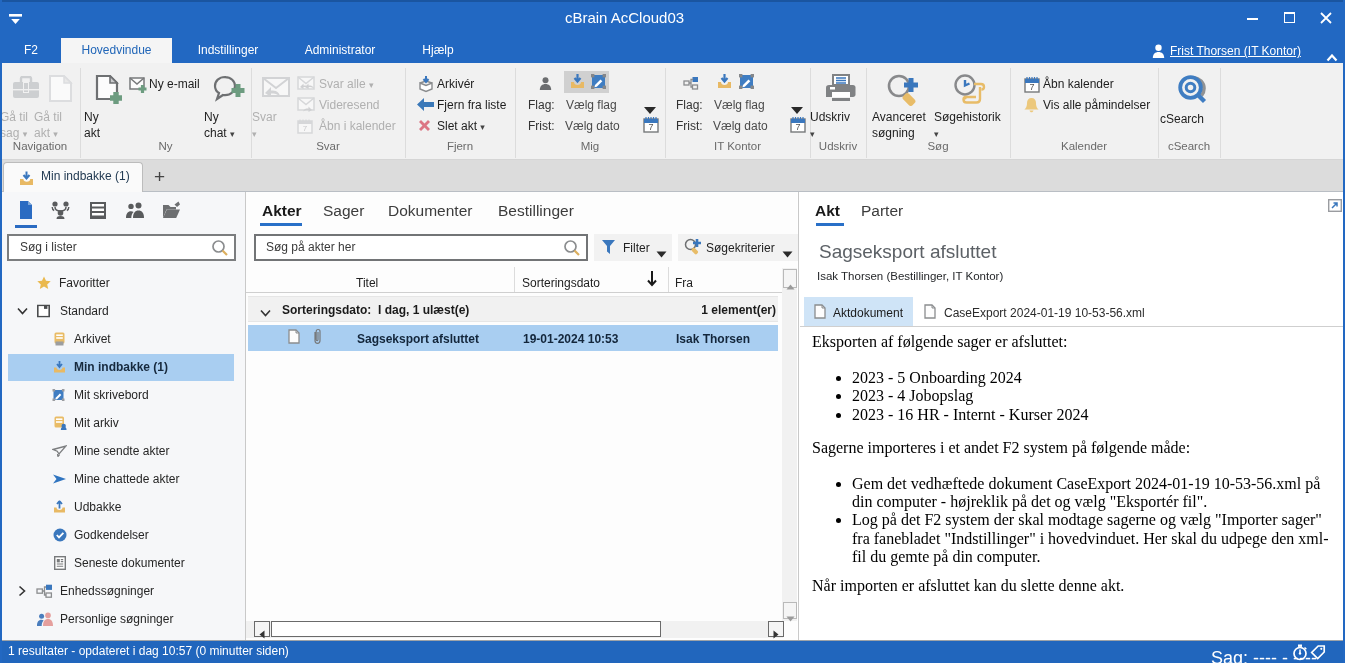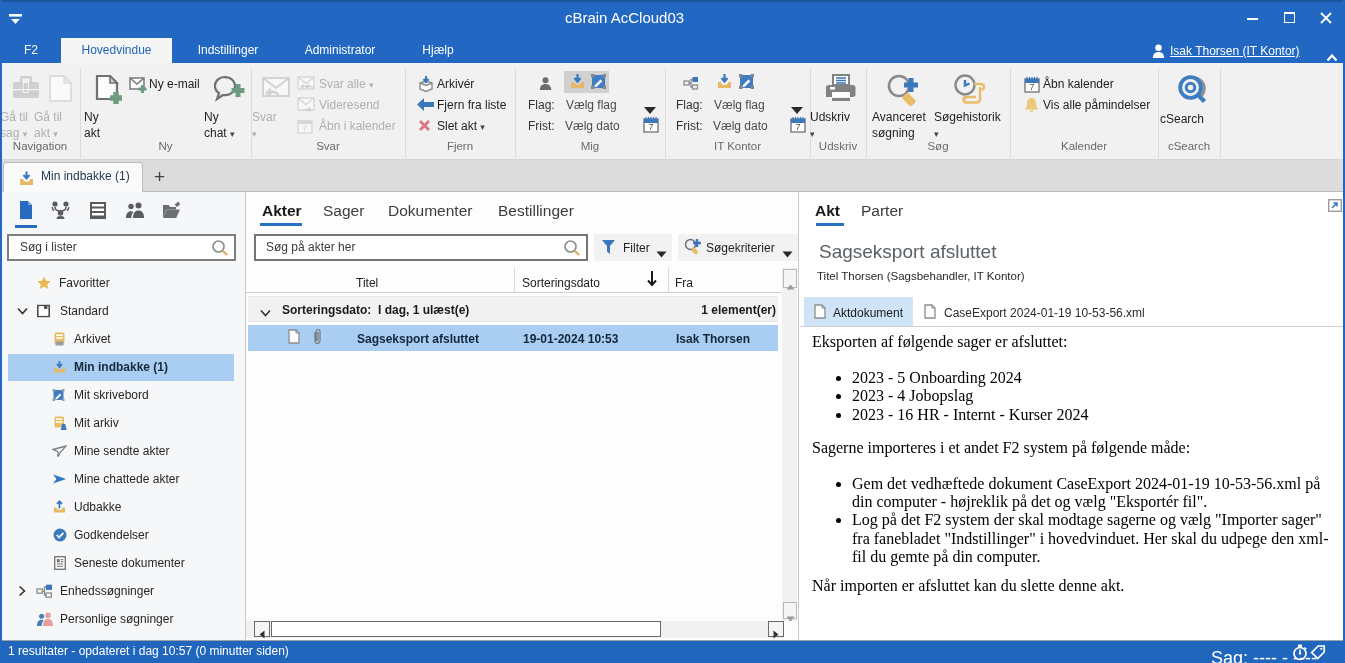--- a/index.html
+++ b/index.html
@@ -58,21 +58,21 @@
         <path d="M0.8 14 c0 -4.1 2.4 -6.1 5.7 -6.1 c3.3 0 5.7 2 5.7 6.1 z" fill="#fff"></path>
       </svg></div>
   <div class="abs" style="left:1326px;top:48px;"><svg width="12" height="8" viewBox="0 0 12 8">
         <path d="M1.5 6.5 l4.5 -5 l4.5 5" fill="none" stroke="#fff" stroke-width="2.2"></path>
       </svg></div>
   <div class="abs menuitem" style="left:14px;width:34px;">F2</div>
   <div class="abs" id="menutab">Hovedvindue</div>
   <div class="abs menuitem" style="left:186px;width:84px;">Indstillinger</div>
   <div class="abs menuitem" style="left:292px;width:96px;">Administrator</div>
   <div class="abs menuitem" style="left:412px;width:52px;">Hjælp</div>
-  <div class="abs" id="username">Isak Thorsen (IT Kontor)</div>
+  <div class="abs" id="username">Frist Thorsen (IT Kontor)</div>
 </div>
 <div class="abs" id="ribbon">
 
   <div class="gsep" style="left:80px;"></div>
   <div class="gsep" style="left:251px;"></div>
   <div class="gsep" style="left:405px;"></div>
   <div class="gsep" style="left:515px;"></div>
   <div class="gsep" style="left:665px;"></div>
   <div class="gsep" style="left:810px;"></div>
   <div class="gsep" style="left:866px;"></div>
@@ -514,21 +514,21 @@
   <div class="vline" style="left:798px;"></div>
   <div class="abs" id="rightpanel">
     <div class="abs" style="left:15px;top:10px;font-size:15.5px;font-weight:bold;color:#1a1a1a;">Akt</div>
     <div class="abs" style="left:16px;top:31px;width:28px;height:3px;background:#2970c8;"></div>
     <div class="abs" style="left:61px;top:10px;font-size:15.5px;color:#3c3c3c;">Parter</div>
     <div class="abs" style="left:528px;top:6px;"><svg width="14" height="13" viewBox="0 0 14 13">
           <rect x="0.7" y="0.7" width="12.6" height="11.6" fill="#fff" stroke="#9a9ca0" stroke-width="1.4"></rect>
           <path d="M4 9 l5 -5 M9 7.5 v-3.5 h-3.5" fill="none" stroke="#3a77bd" stroke-width="1.5"></path>
         </svg></div>
     <div class="abs" style="left:19px;top:49px;font-size:19px;color:#5c6166;">Sagseksport afsluttet</div>
-    <div class="abs" style="left:17px;top:78px;font-size:11.5px;color:#26282b;">Titel Thorsen (Sagsbehandler, IT Kontor)</div>
+    <div class="abs" style="left:17px;top:78px;font-size:11.5px;color:#26282b;">Isak Thorsen (Bestillinger, IT Kontor)</div>
 
     <div class="abs" style="left:4px;top:105px;width:109px;height:29px;background:#cfe4f7;"></div>
     <div class="abs" style="left:14px;top:112px;"><svg width="12" height="15" viewBox="0 0 12 15">
           <path d="M1 1 h7 l3 3 v10 h-10 z" fill="#fdfdfd" stroke="#8b8d8f" stroke-width="1.3"></path>
           <path d="M8 1 l3 3 h-3 z" fill="#d6d7d9" stroke="#8b8d8f" stroke-width="1"></path>
         </svg></div>
     <div class="abs" style="left:33px;top:114px;font-size:12px;color:#1a1a1a;">Aktdokument</div>
     <div class="abs" style="left:124px;top:112px;"><svg width="12" height="15" viewBox="0 0 12 15">
           <path d="M1 1 h7 l3 3 v10 h-10 z" fill="#fdfdfd" stroke="#8b8d8f" stroke-width="1.3"></path>
           <path d="M8 1 l3 3 h-3 z" fill="#d6d7d9" stroke="#8b8d8f" stroke-width="1"></path>

